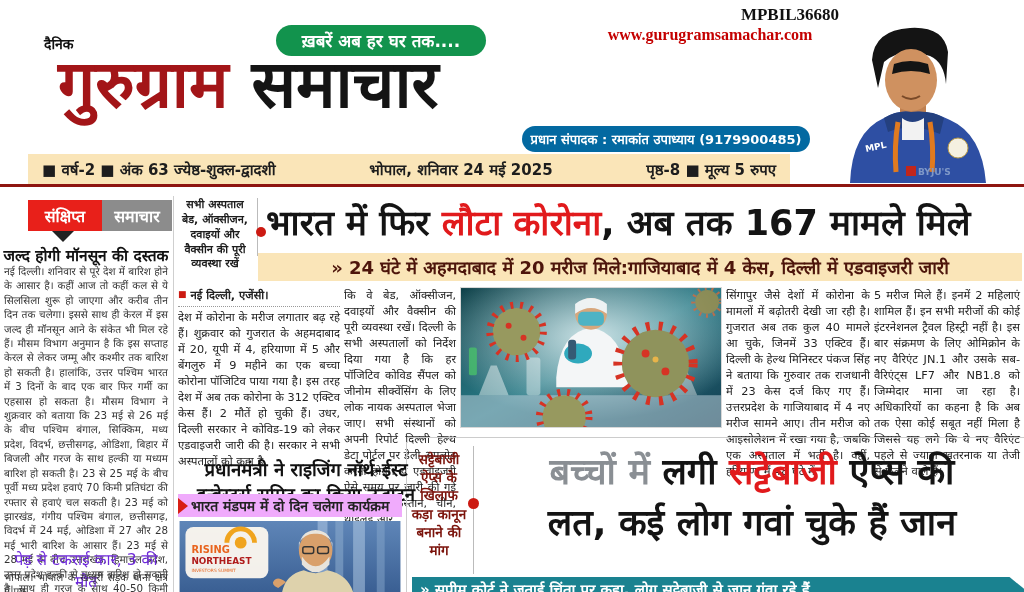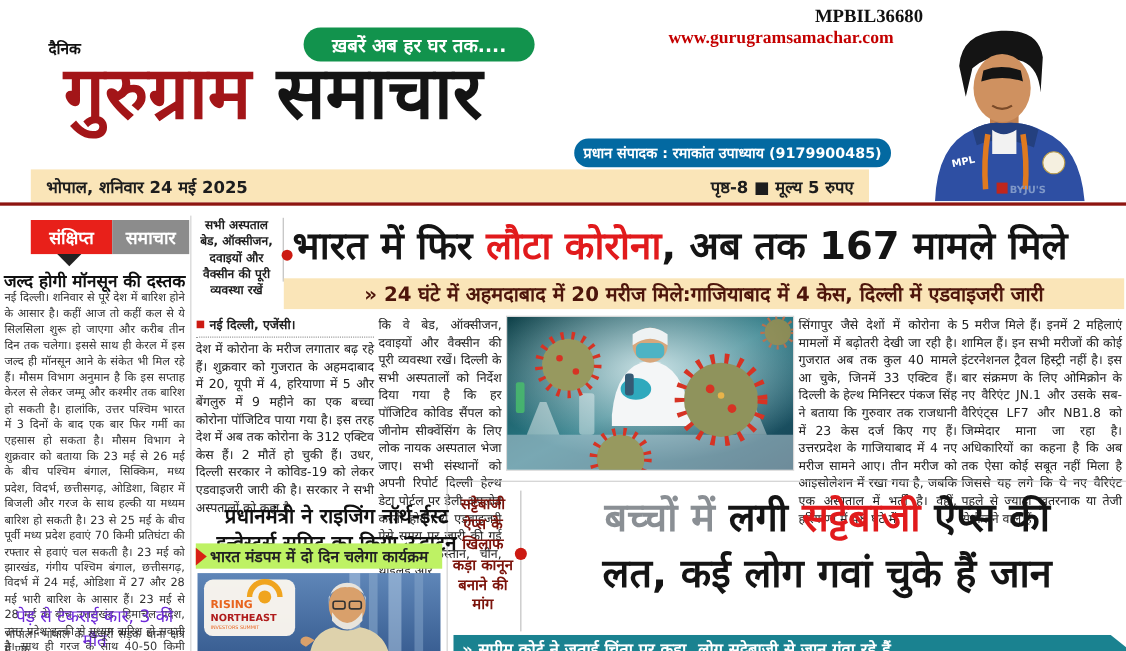--- a/index.html
+++ b/index.html
@@ -55,21 +55,21 @@
   .dateline .sq{color:#cc1a12;font-size:9px;vertical-align:2px;}
   .lead-photo{left:460px;top:287px;width:262px;height:141px;border:1px solid #d8d8d8;box-sizing:border-box;}
 
   
   .hline-bottom{left:408px;top:437px;width:616px;height:1px;background:#ccc;}
   .vline-summit{left:406px;top:442px;width:1px;height:150px;background:#ccc;}
 
   
   .summit-headline{left:176px;top:442px;width:228px;text-align:center;font-size:18.5px;font-weight:bold;
         line-height:1.35;color:#111;}
-  .summit-subhead{left:178px;top:494px;width:224px;height:23px;background:#bef264;display:flex;align-items:center;
+  .summit-subhead{left:178px;top:494px;width:224px;height:23px;background:#f0abfc;display:flex;align-items:center;
         font-size:14px;font-weight:bold;color:#222;}
   .summit-subhead .tri{width:0;height:0;border-top:8px solid transparent;border-bottom:8px solid transparent;
         border-left:10px solid #d81f14;margin-right:3px;}
   .summit-photo{left:178px;top:521px;width:224px;height:71px;}
 
   
   .bet-note{left:408px;top:450px;width:62px;text-align:center;font-size:13.5px;font-weight:bold;
         line-height:1.35;color:#7b130b;}
   .bet-rule{left:473px;top:446px;width:1px;height:128px;background:#bbb;}
   .bet-dot{left:468px;top:498px;width:11px;height:11px;border-radius:50%;background:#cc1a12;}
@@ -89,20 +89,21 @@
   <header>
     <div class="abs daily">दैनिक</div>
     <div class="abs tagline-pill">ख़बरें अब हर घर तक....</div>
     <div class="abs code">MPBIL36680</div>
     <div class="abs website">www.gurugramsamachar.com</div>
     <div class="abs masthead">
       <span class="red-part">गुरुग्राम</span><span class="black-part"> समाचार</span>
     </div>
     <div class="abs editor-pill">प्रधान संपादक : रमाकांत उपाध्याय (9179900485)</div>
     <div class="abs date-bar">
+      <span>■ वर्ष-2 ■ अंक 63 ज्येष्ठ-शुक्ल-द्वादशी</span>
       <span>भोपाल, शनिवार 24 मई 2025</span>
       <span>पृष्ठ-8  ■ मूल्य 5 रुपए</span>
     </div>
 
     <svg class="abs cricketer" viewBox="0 0 186 161">
       <rect width="186" height="161" fill="#ffffff"></rect>
 
       <path d="M40 38 Q42 8 78 6 Q112 4 116 30 L114 62 Q112 40 98 34 Q70 24 52 40 L46 66 Z" fill="#141414"></path>
 
       <rect x="68" y="74" width="26" height="22" fill="#c08050"></rect>

